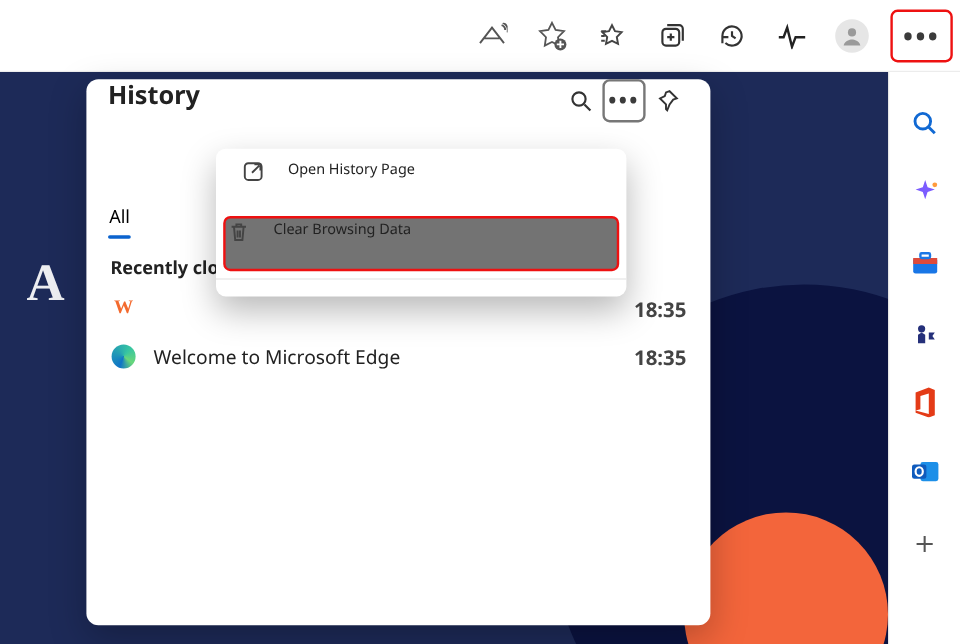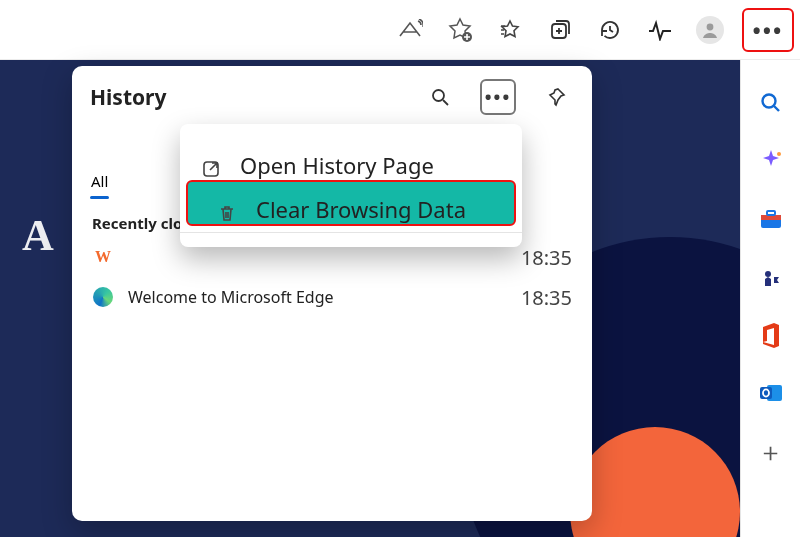--- a/index.html
+++ b/index.html
@@ -18,37 +18,37 @@
   .toolbar .avatar { width:28px; height:28px; border-radius:50%; background:#e6e6e6; display:flex; align-items:center; justify-content:center; }
   .triple-dots { font-size:22px; letter-spacing:2px; line-height:0; color:#3b3b3b; font-weight:700; }
   .redbox { border:2.5px solid #e11; border-radius:10px; }
 
   
   .sidebar { position:absolute; right:0; top:60px; width:60px; height:477px; background:#fff; border-left:1px solid #e5e5e5; display:flex; flex-direction:column; align-items:center; gap:28px; padding-top:28px; }
   .sidebar .sicon { width:30px; height:30px; display:flex; align-items:center; justify-content:center; }
 
   
   .history { position:absolute; left:72px; top:66px; width:520px; background:#fff; border-radius:10px; box-shadow:0 10px 30px rgba(0,0,0,.25); padding-bottom:4px; }
-  .history .hhdr { display:flex; align-items:center; height:62px; padding:0 18px;gap:22px; }
+  .history .hhdr { display:flex; height:62px; padding:0 18px; }
   .history .hhdr h2 { margin:0; font-size:21px; font-weight:700; color:#222; flex:1; }
   .history .hhdr .hbtn { width:36px; height:36px; display:flex; align-items:center; justify-content:center; border-radius:6px; color:#444; }
   .history .hhdr .hbtn.box3dot { border:2px solid #777; }
   .history .tabs { display:flex; padding:0 18px 2px 18px; gap:18px; font-size:15px; }
   .history .tab { padding:2px 1px 8px 1px; color:#333; position:relative; }
   .history .tab.active { color:#000;margin-top:41px; }
   .history .tab.active::after { content:""; position:absolute; left:0; right:0; bottom:0; height:3px; background:#0b63ce; border-radius:2px; }
   .history .section-label { padding:12px 20px 4px 20px; font-size:15px; font-weight:700; color:#222; }
   .history .row { display:flex; align-items:center; height:40px; padding:0 20px; gap:14px; font-size:16px; color:#222; }
   .history .row .fav { width:22px; height:22px; display:flex; align-items:center; justify-content:center; }
-  .history .row .time { margin-left:auto; font-size:20px; color:#444; }
+  .history .row .time { margin-left:auto; font-size:17px; color:#444;font-weight:bold; }
 
   
   .ctx { position:absolute; left:180px; top:124px; width:342px; background:#fff; border-radius:8px; box-shadow:0 12px 28px rgba(0,0,0,.28); padding:8px 0; z-index:20; }
-  .ctx .mitem { display:flex; align-items:flex-end; height:48px; padding:0 20px; gap:18px; font-size:22px; color:#222; }
-  .ctx .mitem.hover { background:#14b8a6; border:2px solid #e11; border-radius:6px; margin:0 6px; height:46px; padding:0 28px; }
+  .ctx .mitem { display:flex; align-items:flex-start; height:48px; padding:0 20px; gap:18px; font-size:12px; color:#222; }
+  .ctx .mitem.hover { background:#737373; border:2px solid #e11; border-radius:6px; margin:0 6px; height:46px; padding:0 0; }
   .ctx .micon { width:22px; height:22px; display:flex; align-items:center; justify-content:center; color:#444; }
   .ctx .sep { height:1px; background:#e4e4e4; margin:6px 0; }
 
   
   svg { display:block; }
   .plus { font-size:26px; font-weight:300; color:#555; }
 
   .edge-logo { width:20px; height:20px; border-radius:50%; background:conic-gradient(from 200deg,#0f74c7,#37c5a2 55%,#69d77a 80%,#0f74c7); }
   .wfav { width:20px; height:20px; background:#fff; color:#f36a2e; font-weight:700; font-family:Georgia,serif; display:flex; align-items:center; justify-content:center; font-size:16px; }
 </style>

